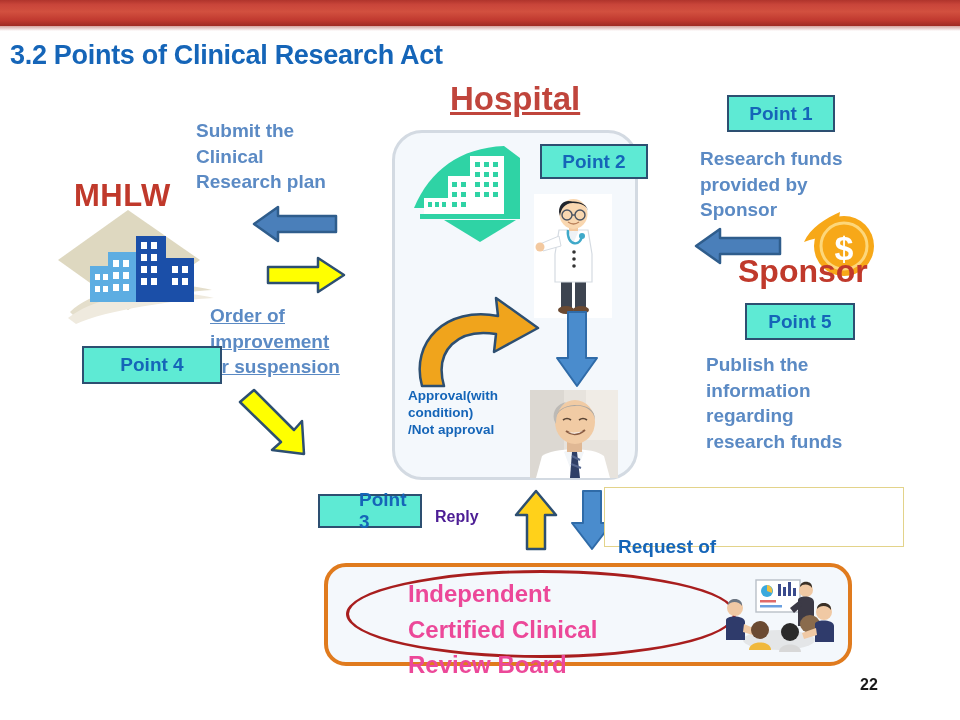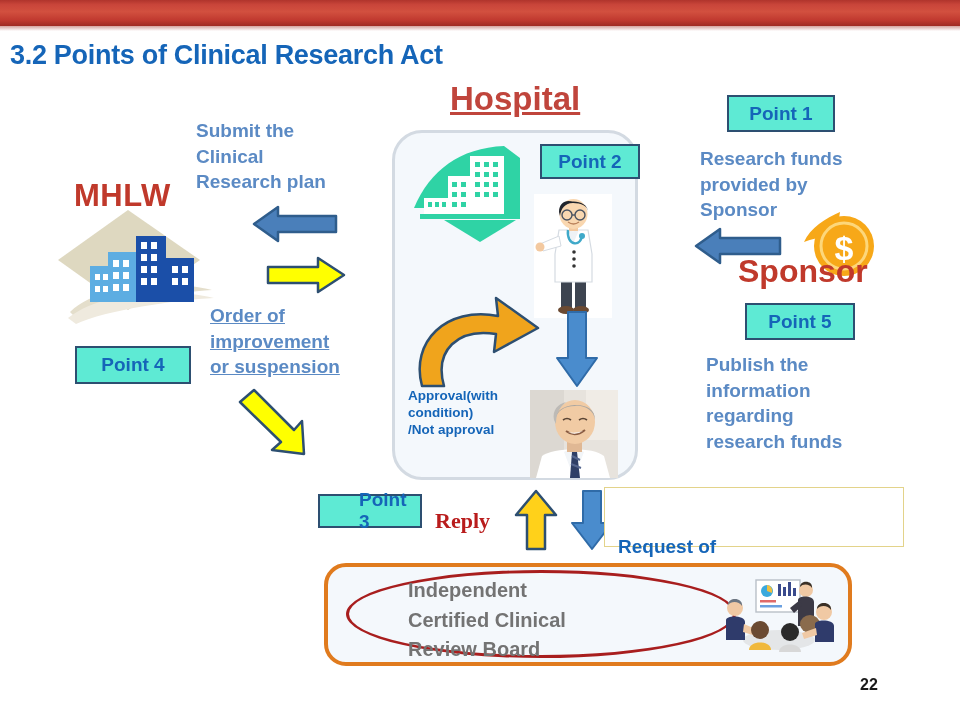--- a/index.html
+++ b/index.html
@@ -165,41 +165,40 @@
     position: absolute;
     left: 346px; top: 570px;
     width: 390px; height: 88px;
     border: 3px solid #a81e1e;
     border-radius: 50%;
     box-sizing: border-box;
   }
   .review-text {
     position: absolute;
     left: 408px; top: 576px;
-    color: #737373;
-    font-weight: bold;
-    font-size: 20px;
+    color: #ec4899;
+    font-weight: bold;
+    font-size: 24px;
     line-height: 1.48;
   }
 
   .page-number {
     position: absolute;
     left: 860px; top: 676px;
     font-size: 16px;
     font-weight: bold;
     color: #1a1a1a;
   }
 
   .reply-text {
     position: absolute;
     left: 435px; top: 508px;
-    color: #b91c1c;
-    font-weight: bold;
-    font-size: 22px;
-    font-family: Liberation Serif, serif;
+    color: #4c1d95;
+    font-weight: bold;
+    font-size: 16px;
   }
 
   svg { display: block; overflow: visible; }
   .abs { position: absolute; }
 </style>
 </head>
 <body>
 
 <div id="slide">
 
@@ -256,21 +255,21 @@
   </div>
 
   <div class="abs" style="left:266px; top:256px;">
     <svg width="80" height="38" viewBox="0 0 80 38">
       <polygon points="2,11 52,11 52,2 78,19 52,36 52,27 2,27" fill="#ffff00" stroke="#2d4f71" stroke-width="2.5" stroke-linejoin="round"></polygon>
     </svg>
   </div>
 
   <div class="blue-text" style="left:210px; top:303px; width:200px;text-decoration:underline;">Order of<br>improvement<br>or suspension</div>
 
-  <div class="point-box" style="left:75px; top:346px; width:116px; height:38px;text-align:center;">Point 4</div>
+  <div class="point-box" style="left:82px; top:346px; width:140px; height:38px;text-align:center;">Point 4</div>
 
   <div class="abs" style="left:236px; top:388px;">
     <svg width="80" height="72" viewBox="0 0 80 72">
       <polygon points="4,14 18,2 58,42 66,33 68,66 36,62 45,54 6,16" fill="#ffff00" stroke="#2d4f71" stroke-width="2.5" stroke-linejoin="round"></polygon>
     </svg>
   </div>
 
 
   <div class="hospital-panel"></div>
 
@@ -302,21 +301,21 @@
         <rect x="44" y="60" width="5" height="5"></rect>
           <rect x="53" y="60" width="5" height="5"></rect>
         <rect x="20" y="60" width="4" height="5"></rect>
           <rect x="27" y="60" width="4" height="5"></rect>
           <rect x="34" y="60" width="4" height="5"></rect>
       </g>
       <rect x="12" y="72" width="100" height="5" fill="#2fd3a5"></rect>
     </svg>
   </div>
 
-  <div class="point-box" style="left:540px; top:144px; width:100px; height:35px;">Point 2</div>
+  <div class="point-box" style="left:540px; top:144px; width:108px; height:35px;">Point 2</div>
 
   <div class="doctor-card">
     <svg width="78" height="124" viewBox="0 0 78 124">
 
       <rect x="27" y="82" width="11" height="32" fill="#3d4450"></rect>
       <rect x="41" y="82" width="11" height="32" fill="#3d4450"></rect>
       <ellipse cx="32" cy="116" rx="8" ry="4" fill="#6b4a32"></ellipse>
       <ellipse cx="47" cy="116" rx="8" ry="4" fill="#6b4a32"></ellipse>
 
       <path d="M25 36 L54 36 L58 60 L58 88 L21 88 L21 60 Z" fill="#ffffff" stroke="#d5dbe2" stroke-width="1.2"></path>

